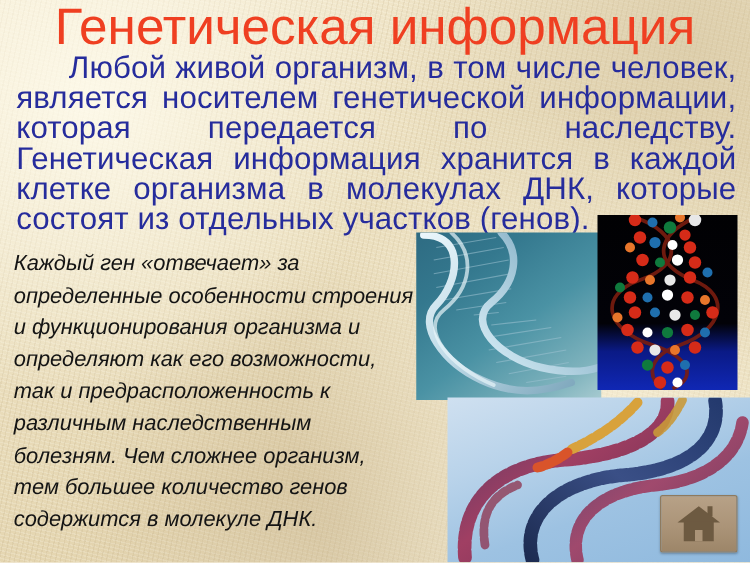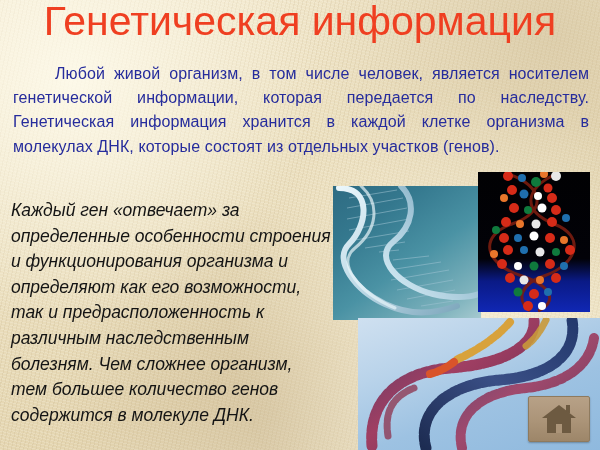--- a/index.html
+++ b/index.html
@@ -42,27 +42,26 @@
     white-space: nowrap;
     letter-spacing: 0px;
   }
 
   
   #para-intro {
     position: absolute;
     left: 13px;
     top: 42px;
     width: 576px;
-    font-size: 16px;
+    font-size: 25px;
     line-height: 24.2px;
     color: #262c9c;
     text-align: justify;
     text-indent: 42px;
     letter-spacing: 0.1px;
-    margin-top: 20px;
   }
 
   
   #para-genes {
     position: absolute;
     left: 11px;
     top: 198px;
     width: 322px;
     font-size: 17.5px;
     line-height: 25.6px;

